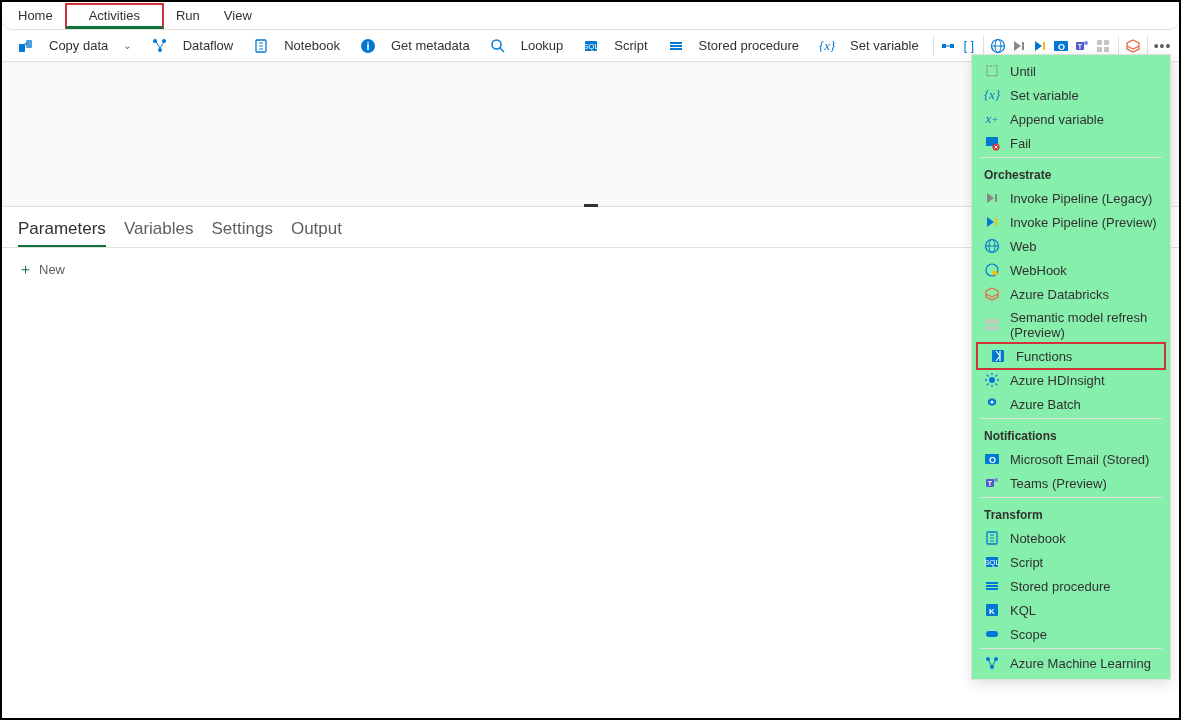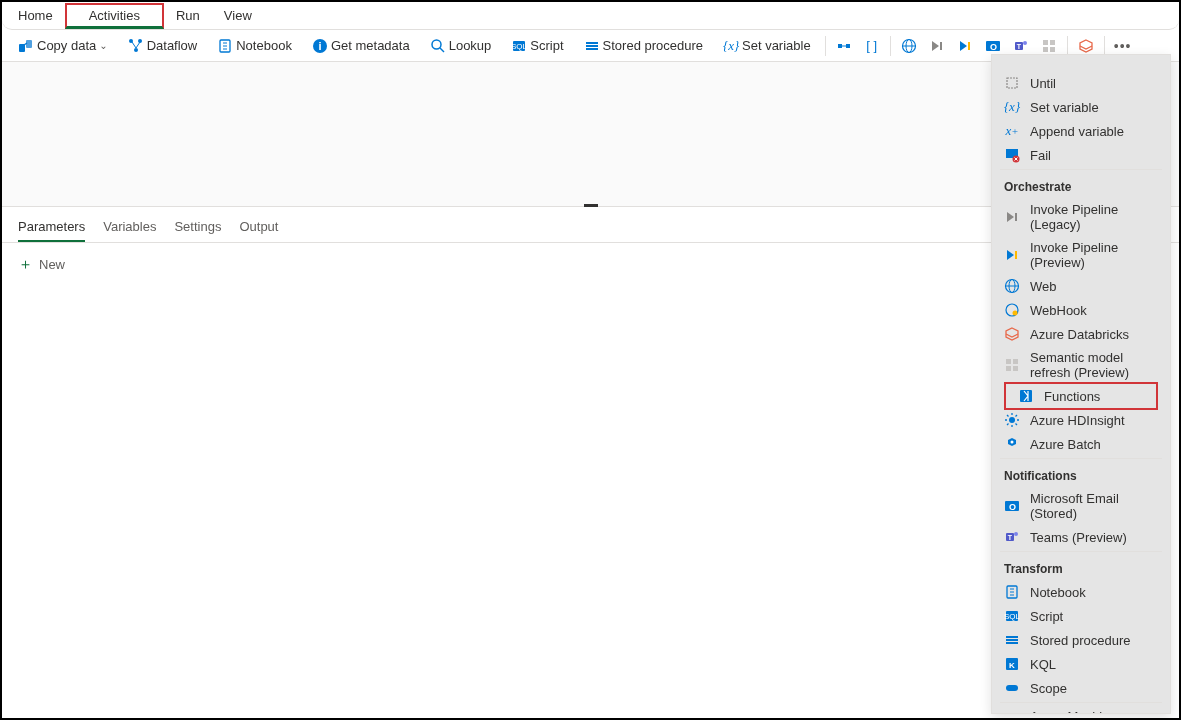--- a/index.html
+++ b/index.html
@@ -42,21 +42,21 @@
     display: flex;
     align-items: center;
     height: 32px;
     padding: 0 8px;
     gap: 4px;
     border-bottom: 1px solid #e1dfdd;
   }
   .ribbon-btn {
     display: flex;
     align-items: center;
-    gap: 3px;
+    gap: 15px;
     padding: 4px 8px;
     cursor: pointer;
     border-radius: 2px;
     font-size: 13px;
     white-space: nowrap;
   }
   .ribbon-icon-only {
     display: flex;
     align-items: center;
     justify-content: center;
@@ -104,21 +104,21 @@
   
   .detail-tabs {
     display: flex;
     gap: 18px;
     padding: 6px 16px 0;
     border-bottom: 1px solid #e1dfdd;
   }
   .detail-tab {
     padding: 6px 0;
     cursor: pointer;
-    font-size: 13px;
+    font-size: 17px;
     color: #605e5c;
   }
   .detail-tab.active {
     color: #323130;
     border-bottom: 2px solid #0f703b;
   }
 
   
   .detail-body {
     padding: 12px 16px;
@@ -135,27 +135,27 @@
     color: #0f703b;
     font-size: 15px;
     font-weight: 400;
   }
 
   
   .dropdown {
     position: absolute;
     top: 52px;
     right: 8px;
-    width: 180px;
+    width: 200px;
     max-height: 660px;
     overflow-y: auto;
-    background: #e5e5e5;
+    background: #86efac;
     border: 1px solid #e1dfdd;
     box-shadow: 0 4px 12px rgba(0,0,0,0.12);
-    padding: 16px 0;
+    padding: 4px 0;
   }
   .dd-item {
     display: flex;
     align-items: center;
     gap: 10px;
     padding: 4px 12px;
     cursor: pointer;
     font-size: 13px;
   }
   .dd-header {
@@ -164,21 +164,21 @@
     font-weight: 600;
     color: #323130;
   }
   .dd-divider {
     height: 1px;
     background: #e1dfdd;
     margin: 2px 8px;
   }
   .dd-highlight {
     border: 2px solid #d13438;
-    margin: -2px 12px;
+    margin: -2px 4px;
   }
 
   
   .dropdown::-webkit-scrollbar { width: 6px; }
   .dropdown::-webkit-scrollbar-thumb { background: #c8c6c4; border-radius: 3px; }
 </style>
 </head>
 <body>
 
 <div class="top-tabs">

